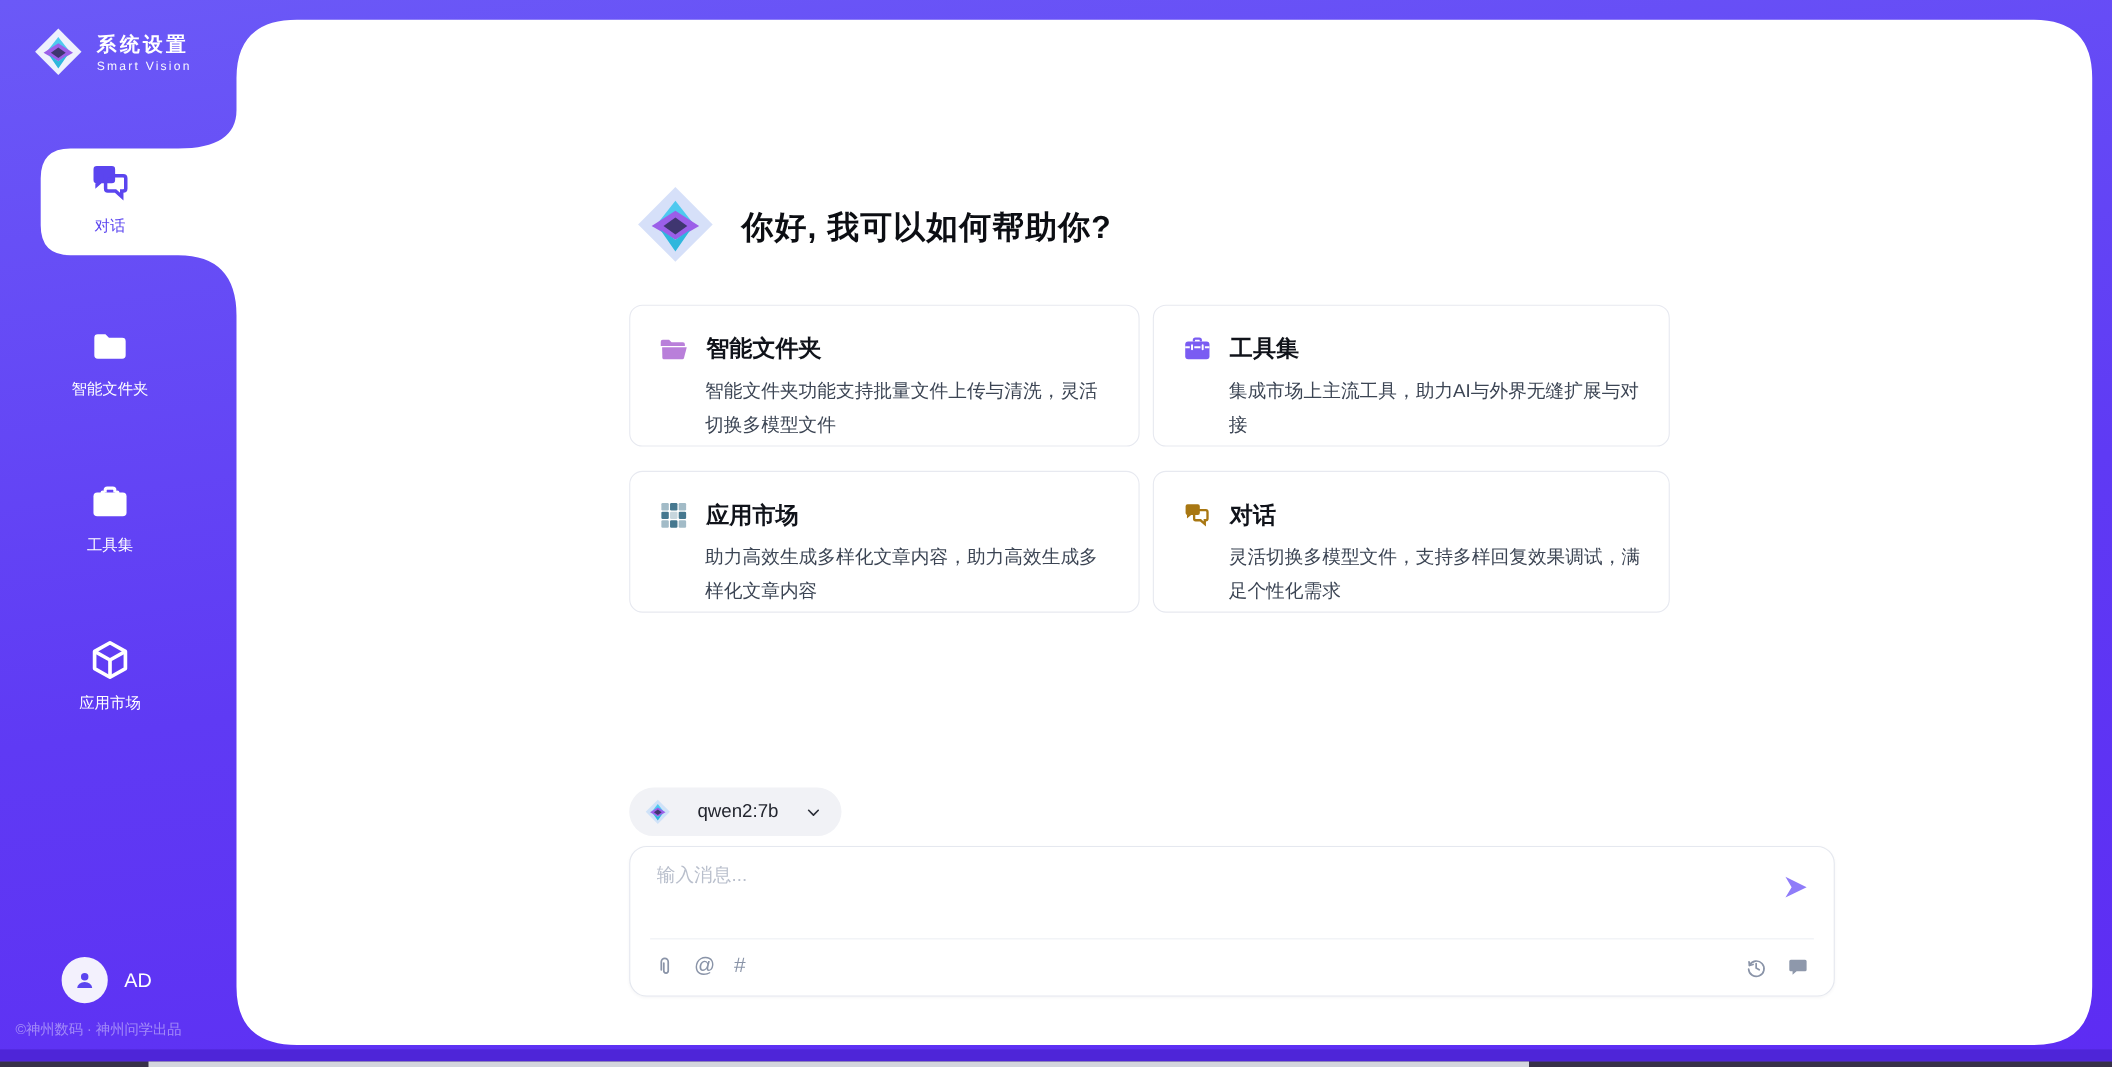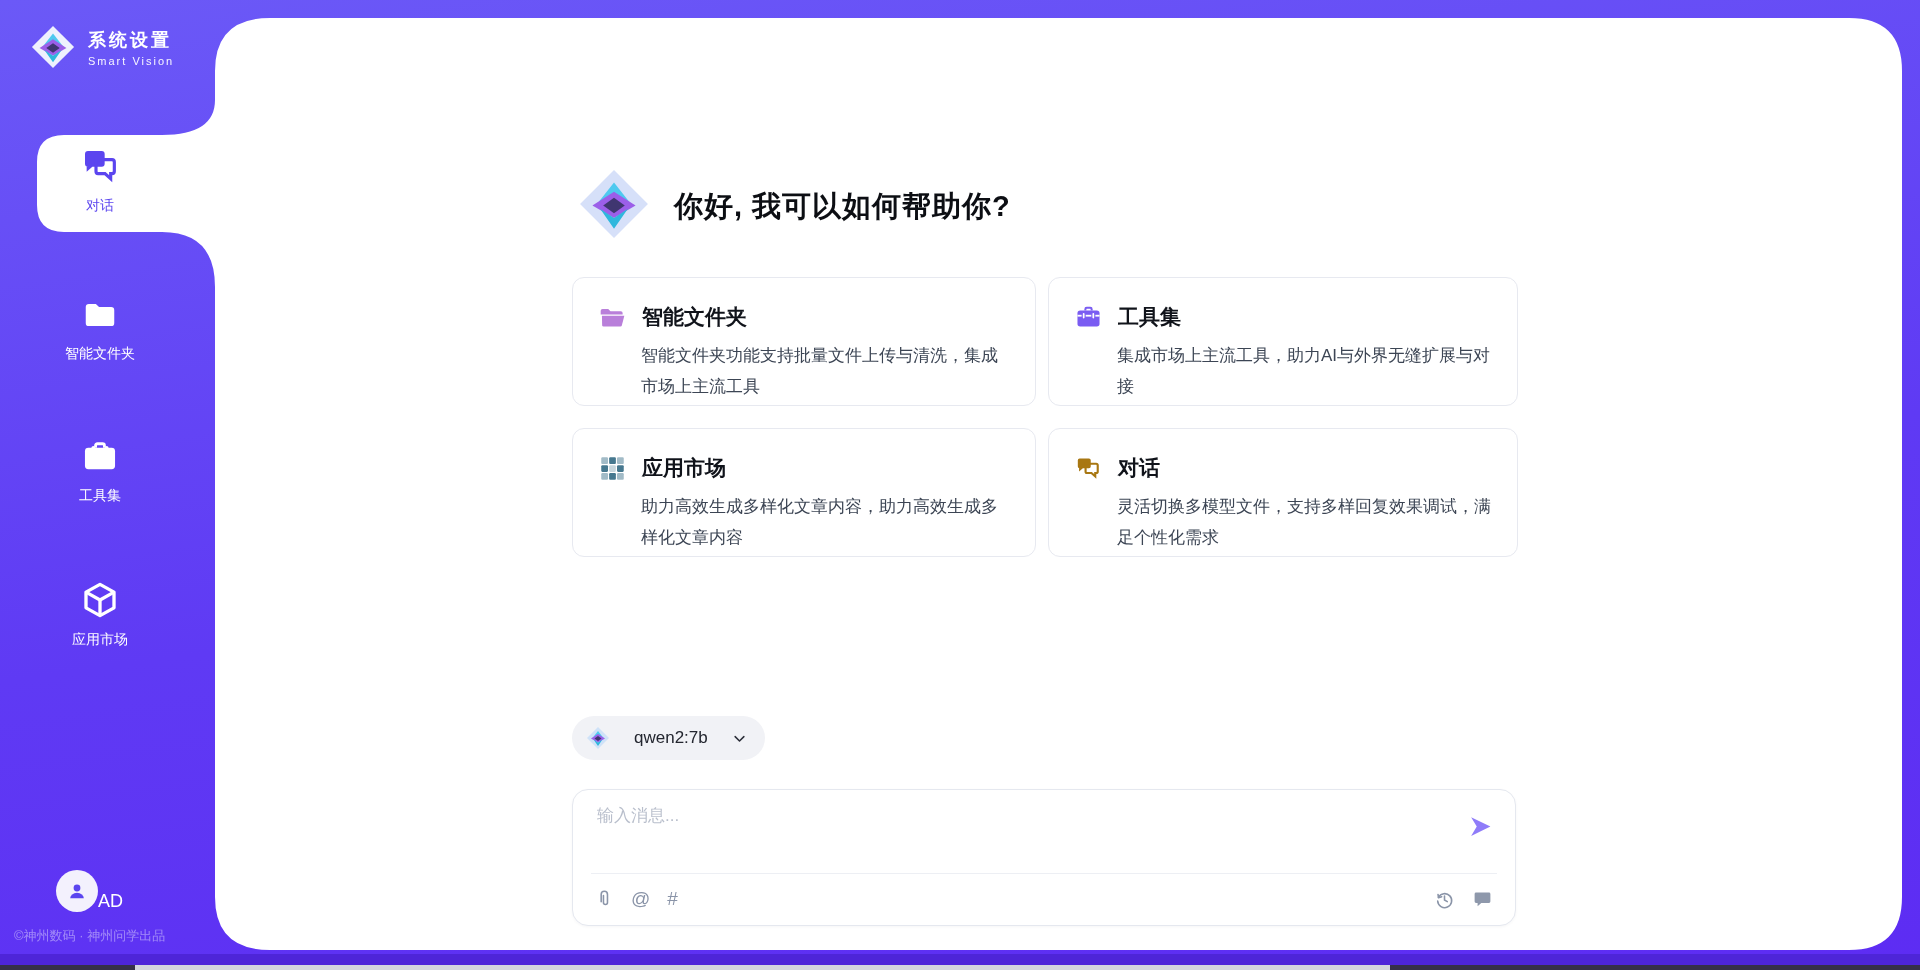--- a/index.html
+++ b/index.html
@@ -22,21 +22,21 @@
   
   .logo-block { position:absolute; left:30px; top:24px; display:flex; align-items:center; gap:12px; }
   .logo-text .name { color:#fff; font-size:18px; font-weight:bold; letter-spacing:3px; }
   .logo-text .sub  { color:rgba(255,255,255,.95); font-size:11px; letter-spacing:2px; margin-top:3px; }
 
   .nav-item { position:absolute; left:37px; width:126px; display:flex; flex-direction:column;
               align-items:center; gap:11px; cursor:pointer; }
   .nav-item .nav-label { color:#fff; font-size:14px; }
   .nav-item.active .nav-label { color:#5b45ef; }
 
-  .user-row { position:absolute; left:56px; top:870px; display:flex; align-items:flex-end; cursor:pointer; }
+  .user-row { position:absolute; left:56px; top:870px; display:flex; align-items:center; gap:15px; cursor:pointer; }
   .avatar { width:42px; height:42px; border-radius:50%; background:#f3f1fd; display:flex;
             align-items:center; justify-content:center; }
   .user-name { color:#fff; font-size:18px; }
   .copyright { position:absolute; left:14px; top:927px; width:200px; color:rgba(255,255,255,.42); font-size:13px; }
 
   
   .greeting-logo { position:absolute; left:577px; top:167px; }
   .greeting { position:absolute; left:674px; top:187px; font-size:29px; font-weight:bold; color:#0c0e13; letter-spacing:1px; }
 
   .cards { position:absolute; left:572px; top:277px; display:grid;
@@ -45,21 +45,21 @@
           cursor:pointer; overflow:hidden; }
   .card-head { display:flex; align-items:center; gap:16px; padding:25px 26px 0 26px; }
   .card-title { font-size:21px; font-weight:bold; color:#10131a; }
   .card-desc { margin:9px 24px 0 68px; font-size:17px; line-height:31px; color:#3c4554; }
 
   .model-pill { position:absolute; left:572px; top:716px; height:44px; border-radius:22px;
                 background:#f1f2f6; display:flex; align-items:center; gap:24px;
                 padding:0 18px 0 14px; cursor:pointer; }
   .model-name { font-size:17px; color:#23262f; }
 
-  .composer { position:absolute; left:572px; top:789px; width:944px; height:137px; background:#fff;
+  .composer { position:absolute; left:572px; top:769px; width:1096px; height:137px; background:#fff;
               border:1px solid #e5e8ef; border-radius:16px; box-shadow:0 1px 3px rgba(25,25,60,.04); }
   .composer textarea { position:absolute; left:24px; top:14px; width:850px; height:58px; border:none;
               outline:none; resize:none; font-family:inherit; font-size:17px; color:#333; background:transparent; }
   .composer textarea::placeholder { color:#b9bfcc; }
   .send-btn { position:absolute; right:22px; top:24px; background:none; border:none; cursor:pointer; }
   .composer-divider { position:absolute; left:18px; right:18px; top:83px; height:1px; background:#edeff4; }
   .attach-row { position:absolute; left:22px; bottom:15px; display:flex; align-items:center; gap:17px; }
   .tool-icons-right { position:absolute; right:22px; bottom:15px; display:flex; align-items:center; gap:17px; }
   .glyph-btn { background:none; border:none; cursor:pointer; color:#8a94a8; font-size:19px;
                font-family:inherit; display:flex; align-items:center; }
@@ -154,21 +154,21 @@
   <div class="cards">
 
     <div class="card">
       <div class="card-head">
         <svg width="27" height="27" viewBox="0 0 24 24">
           <path fill="#b97fda" d="M1.5 6 Q1.5 4.4 3.1 4.4 H8.2 L10.2 6.4 H19.4 Q21 6.4 21 8 V9.3 H1.5 Z"></path>
           <path fill="#b97fda" d="M2.6 10.4 H22.5 L20.3 19 Q20 20 19 20 H4 Q3 20 2.8 19 Z"></path>
         </svg>
         <div class="card-title">智能文件夹</div>
       </div>
-      <div class="card-desc">智能文件夹功能支持批量文件上传与清洗，集成市场上主流工具</div>
+      <div class="card-desc">智能文件夹功能支持批量文件上传与清洗，灵活切换多模型文件</div>
     </div>
 
     <div class="card">
       <div class="card-head">
         <svg width="27" height="27" viewBox="0 0 24 24">
           <path fill="none" stroke="#7a5cf2" stroke-width="1.8" d="M9.2 5.8 V4.6 Q9.2 3.4 10.4 3.4 H13.6 Q14.8 3.4 14.8 4.6 V5.8"></path>
           <rect x="2.2" y="5.8" width="19.6" height="14.2" rx="2.4" fill="#7a5cf2"></rect>
           <rect x="2.2" y="9.6" width="19.6" height="1.6" fill="#ffffff"></rect>
           <rect x="6.4" y="7.4" width="2.6" height="6" rx="1.3" fill="#ffffff" stroke="#7a5cf2" stroke-width="1"></rect>
           <rect x="15" y="7.4" width="2.6" height="6" rx="1.3" fill="#ffffff" stroke="#7a5cf2" stroke-width="1"></rect>

